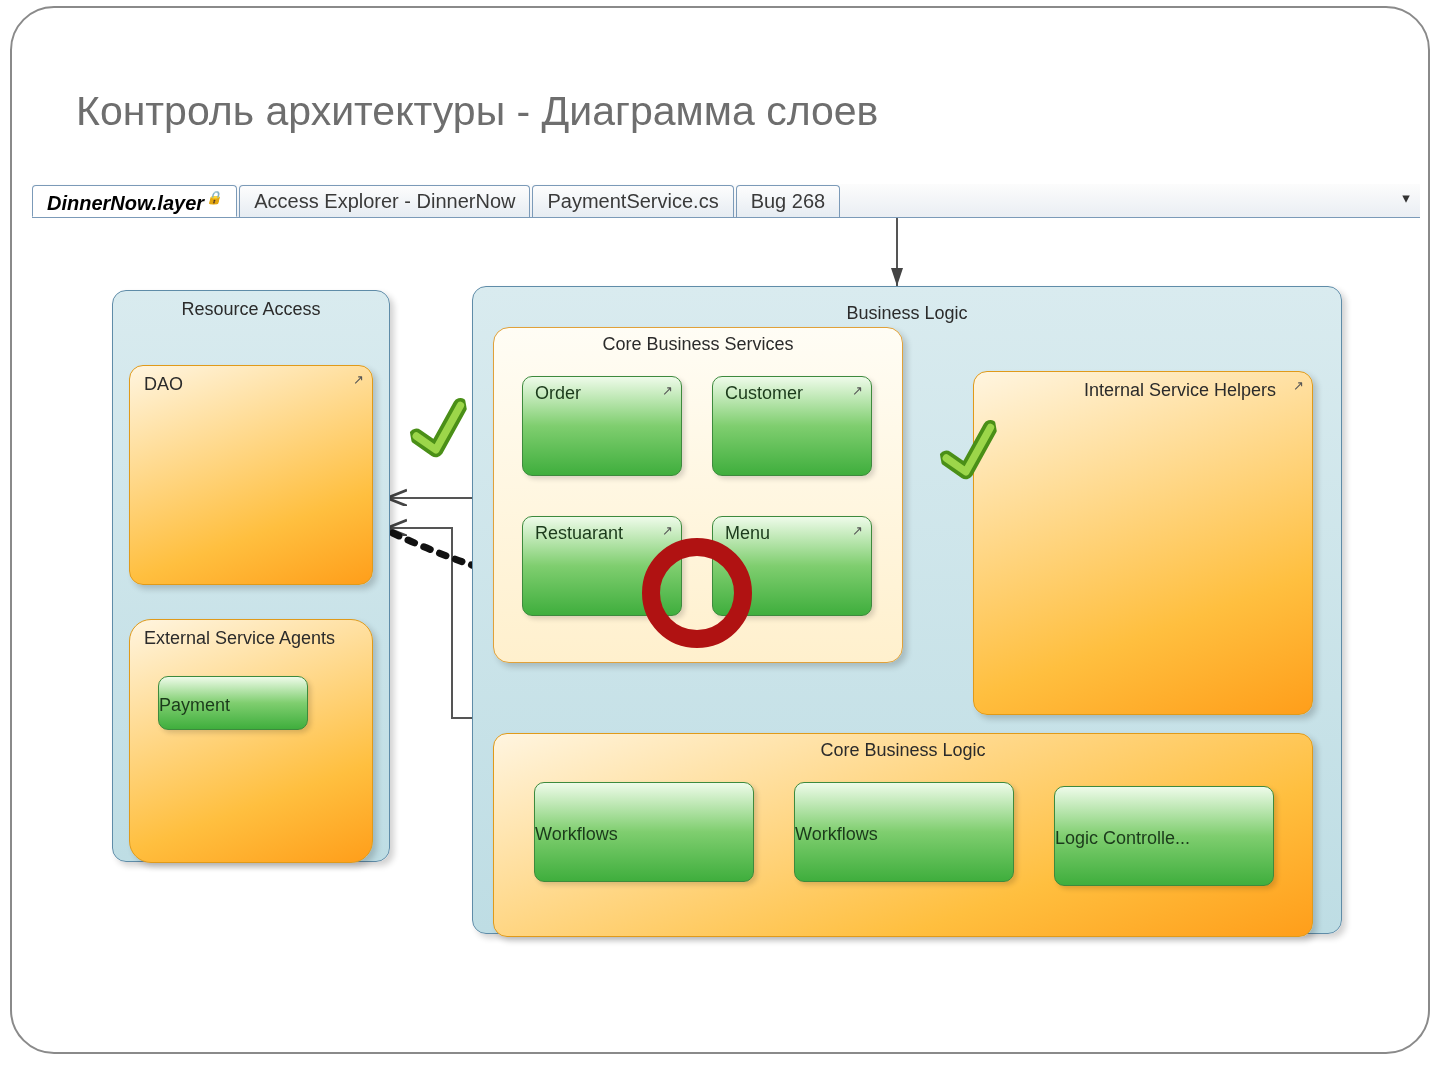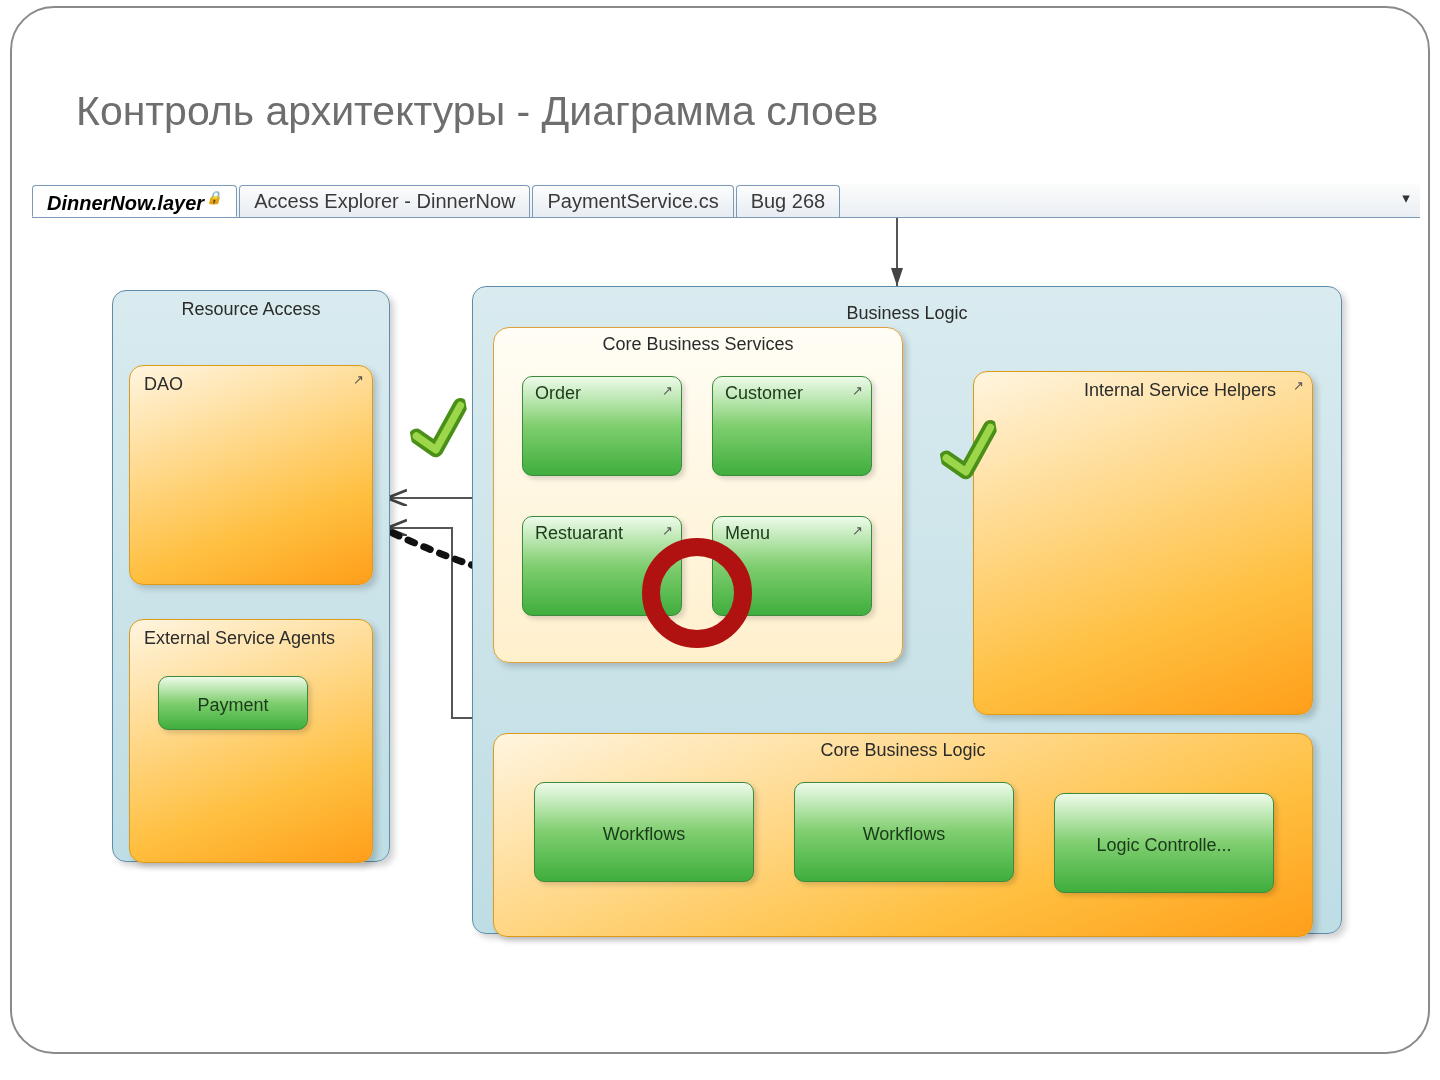--- a/index.html
+++ b/index.html
@@ -106,21 +106,21 @@
     border: 1px solid #e0a13a;
     background: linear-gradient(180deg,#fffdf5,#fff0cd);
   }
   .node-green {
     position: absolute;
     border: 1px solid #3d8a3d;
     border-radius: 10px;
     background: linear-gradient(180deg,#eefbe9 0%, #7fce6f 50%, #3fae3d 100%);
     font-size: 18px;
     color: #1b3a1b;
-    display:flex; align-items:center; justify-content:center;
+    display:flex; align-items:center; 
     padding-top:4px;
     box-shadow: 3px 3px 5px rgba(0,0,0,.15);
   }
   .node-green.top-label { align-items:flex-start; justify-content:flex-start; padding:6px 12px; }
   .link-icon {
     position:absolute; top:6px; right:8px;
     font-size:13px; color:#555;
   }
 
   
@@ -185,21 +185,21 @@
     </svg>
 
     <div class="pkg pkg-blue" style="left:80px; top:72px; width:278px; height:572px;">
       <div class="pkg-title" style="margin-top:8px;">Resource Access</div>
 
       <div class="pkg pkg-orange" style="left:16px; top:42px; width:244px; height:220px;">
         <div class="pkg-title" style="text-align:left; padding:8px 14px;">DAO</div>
         <span class="link-icon">↗</span>
       </div>
 
-      <div class="pkg pkg-orange" style="left:16px; top:296px; width:244px; height:244px;">
+      <div class="pkg pkg-orange" style="left:16px; top:296px; width:244px; height:244px;border-radius:22px;">
         <div class="pkg-title" style="text-align:left; padding:8px 14px;">External Service Agents</div>
         <div class="node-green" style="left:28px; top:56px; width:150px; height:54px;">
           <span>Payment</span>
         </div>
       </div>
     </div>
 
     <div class="pkg pkg-blue" style="left:440px; top:68px; width:870px; height:648px;">
       <div class="pkg-title" style="margin-top:16px;">Business Logic</div>
 
@@ -231,21 +231,21 @@
 
       <div class="pkg pkg-orange" style="left:20px; top:414px; width:820px; height:204px;">
         <div class="pkg-title" style="margin-top:6px;">Core Business Logic</div>
 
         <div class="node-green" style="left:40px; top:48px; width:220px; height:100px;">
           <span>Workflows</span>
         </div>
         <div class="node-green" style="left:300px; top:48px; width:220px; height:100px;">
           <span>Workflows</span>
         </div>
-        <div class="node-green" style="left:560px; top:59px; width:220px; height:100px;">
+        <div class="node-green" style="left:560px; top:52px; width:220px; height:100px;">
           <span>Logic Controlle...</span>
         </div>
       </div>
     </div>
 
     <div class="check" style="left:378px; top:182px;">
       <svg viewBox="0 0 64 64">
           <path d="M6 34 L24 52 L58 10" fill="none" stroke="#4a8f17" stroke-width="16" stroke-linecap="round" stroke-linejoin="round"></path>
           <path d="M6 34 L24 52 L58 10" fill="none" stroke="#9cd64a" stroke-width="8" stroke-linecap="round" stroke-linejoin="round"></path>
         </svg>

